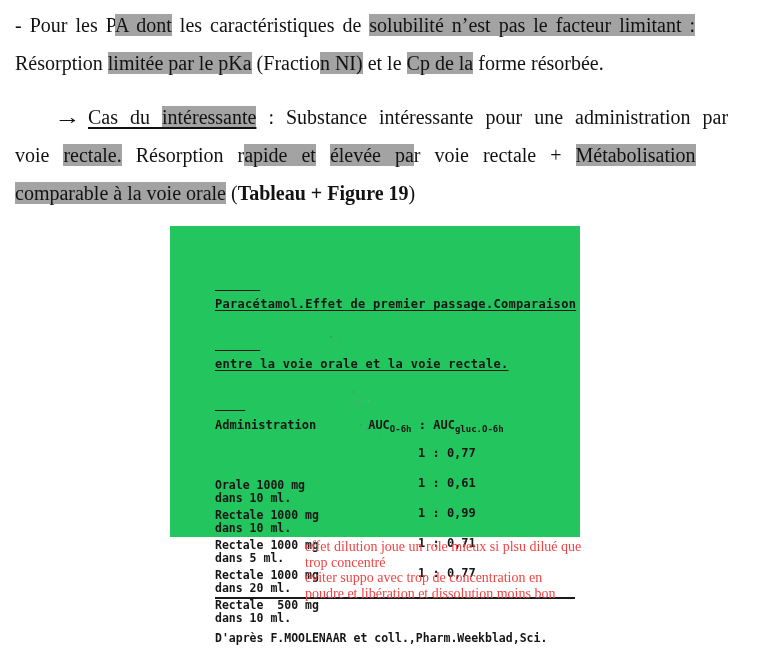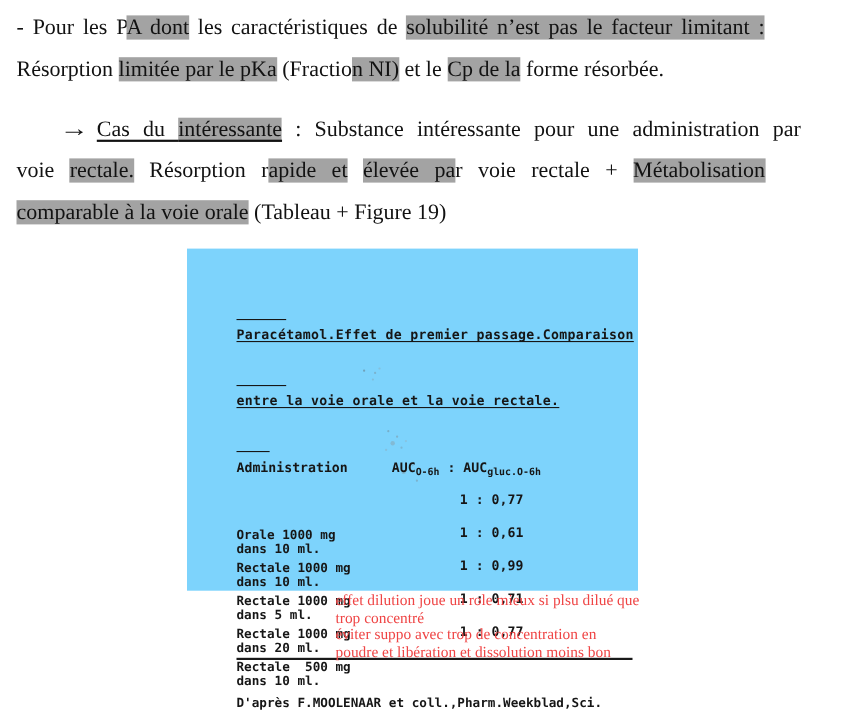--- a/index.html
+++ b/index.html
@@ -6,33 +6,33 @@
   html, body { width: 771px; height: 660px; background: #ffffff; overflow: hidden; }
   body { position: relative; font-family: "Liberation Serif", serif; color: #121212; }
 
   .doc-text { position: absolute; left: 15px; width: 740px; }
   .doc-line { white-space: pre; font-size: 20px; line-height: 38px; height: 38px; }
   .ws-p1l1 { word-spacing: 3px; }
   .ws-p2l1 { word-spacing: 7px; }
   .ws-p2l2 { word-spacing: 9px; }
   .hl { background: #a3a3a3; }
   .ul { text-decoration: underline; text-underline-offset: 3px; }
-  .bold { font-weight: normal; text-align: right; }
+  .bold { font-weight: bold; text-align: right; }
   .indent { padding-left: 42px; }
   .arrow { display: inline-block; transform: scaleX(1.25); margin-right: 10px; font-size: 21px; }
 
   
   .scan { position: absolute; left: 170px; top: 226px; width: 410px; height: 311px;
-          background: #7dd3fc; font-family: "DejaVu Sans Mono", monospace;
+          background: #22c55e; font-family: "DejaVu Sans Mono", monospace;
           font-weight: bold; color: #161616; }
   .scan-inner { position: absolute; left: 45px; top: 28px; width: 362px; }
   .scan-title { font-size: 12px; line-height: 20px; letter-spacing: 0.3px;
                 text-decoration: underline; text-underline-offset: 2px; white-space: pre; }
   .scan-header { margin-top: 4px; font-size: 12px; display: flex; white-space: pre; }
-  .scan-header .auc-col { margin-left: 40px; text-align: center; }
+  .scan-header .auc-col { margin-left: 52px; text-align: center; }
   sub.auc-sub { font-size: 9px; vertical-align: -3px; }
   .scan-rows { margin-top: 7px; }
   .scan-row { position: relative; height: 30px; white-space: pre; }
   .row-label { font-size: 11.5px; line-height: 12.5px; }
   .row-value { position: absolute; left: 203px; top: 5px; font-size: 12px; }
   .scan-rule { margin-top: 6px; width: 360px; border-top: 2px solid #1a1a1a; }
   .scan-citation { margin-top: 7px; font-size: 11.5px; line-height: 13px; white-space: pre; }
   .speckles { position: absolute; left: 160px; top: 110px; width: 2px; height: 2px;
               border-radius: 50%; background: rgba(90,90,90,0.4);
               box-shadow: 10px 2px 0 rgba(120,120,120,.35), 14px -2px 0 rgba(150,150,150,.3),

